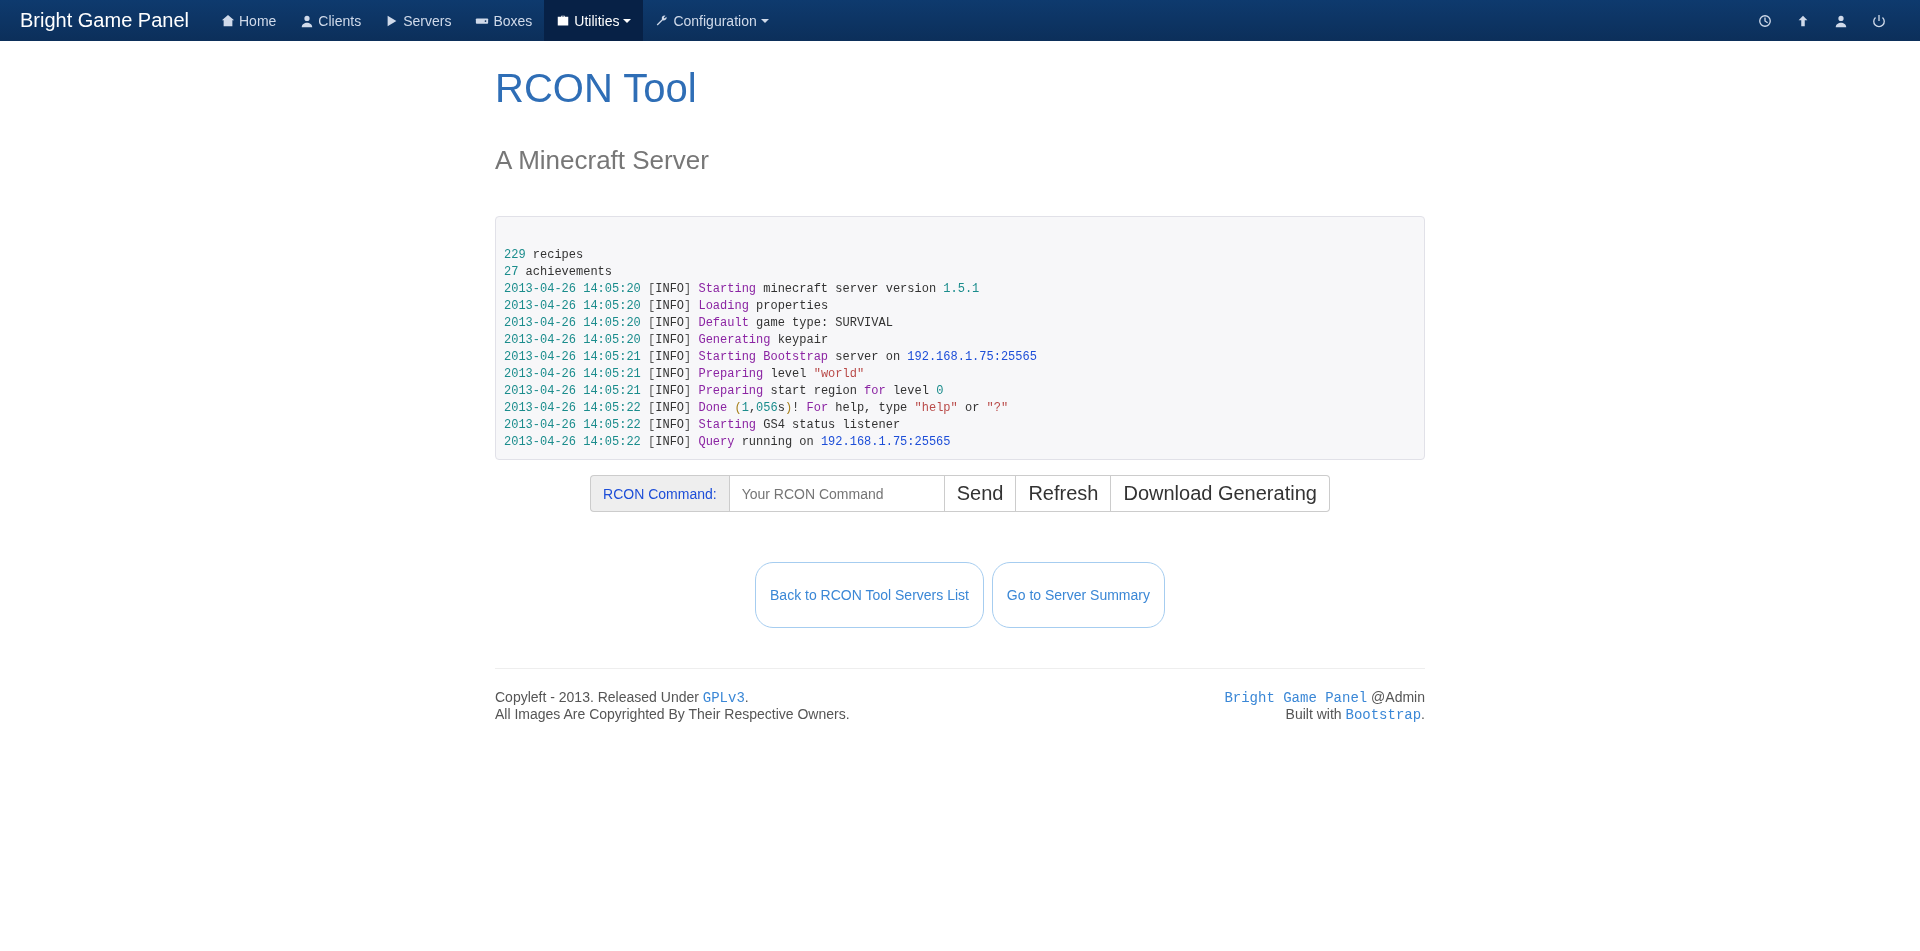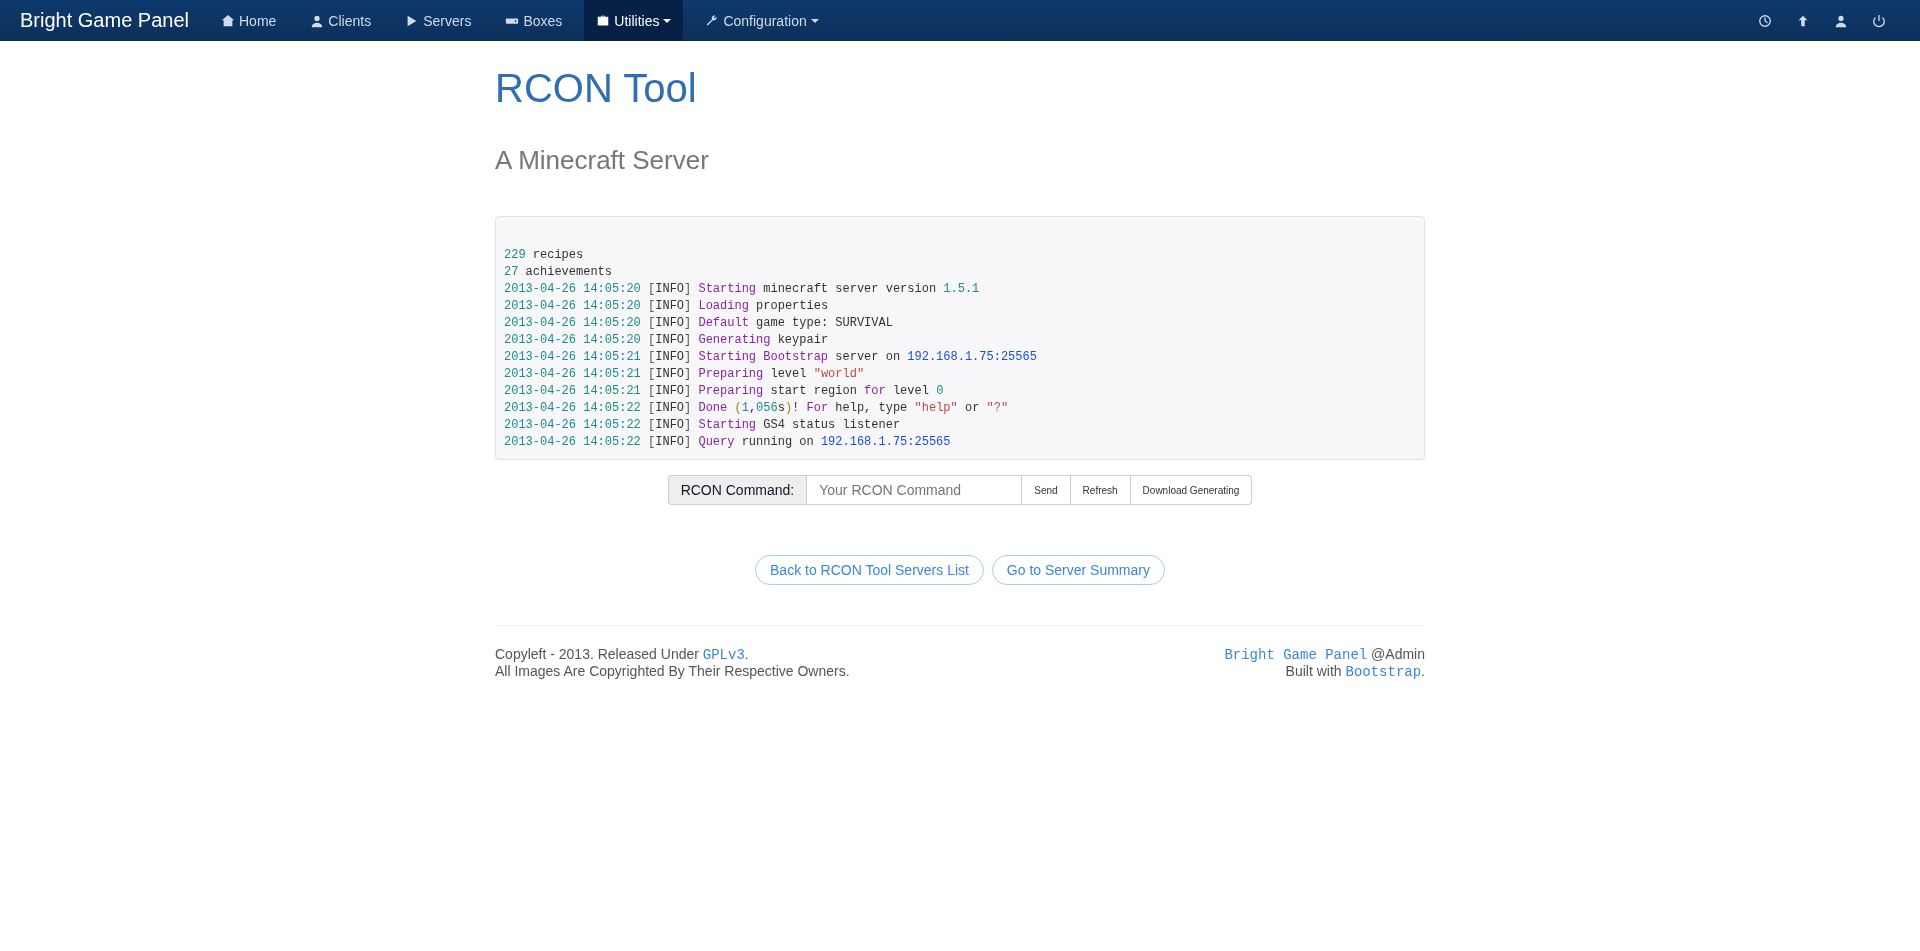--- a/index.html
+++ b/index.html
@@ -24,21 +24,20 @@
 .navbar-brand {
   color: #fff;
   font-size: 20px;
   font-weight: 500;
   margin-right: 20px;
   cursor: pointer;
 }
 .nav-items {
   display: flex;
   flex: 1;
-  gap: 10px;
 }
 .nav-item {
   display: flex;
   align-items: center;
   padding: 0 12px;
   height: 41px;
   color: #d0daea;
   cursor: pointer;
   font-size: 14px;
 }
@@ -108,54 +107,54 @@
   margin-bottom: 50px;
 }
 .input-group {
   display: flex;
 }
 .addon {
   background: #eee;
   border: 1px solid #ccc;
   border-right: none;
   padding: 4px 12px;
-  color: #0f172a;
+  color: #1d4ed8;
   border-radius: 4px 0 0 4px;
   display: flex;
   align-items: center;
 }
 .cmd-input {
   border: 1px solid #ccc;
   padding: 6px 12px;
   width: 216px;
   font-size: 14px;
   outline: none;
 }
 .btn {
   background: #fff;
   border: 1px solid #ccc;
   border-left: none;
   padding: 6px 12px;
   cursor: pointer;
-  font-size: 10px;
+  font-size: 20px;
   color: #333;
 }
 .btn:last-child {
   border-radius: 0 4px 4px 0;
 }
 .pill-row {
   text-align: center;
   margin-bottom: 40px;
 }
 .pill {
   display: inline-block;
   border: 1px solid #a6cdf0;
   color: #3a87d6;
   background: #fff;
-  padding: 6px 14px;
+  padding: 24px 14px;
   border-radius: 18px;
   font-size: 14px;
   cursor: pointer;
   margin: 0 2px;
 }
 hr {
   border: 0;
   border-top: 1px solid #eee;
   margin: 20px 0;
 }

